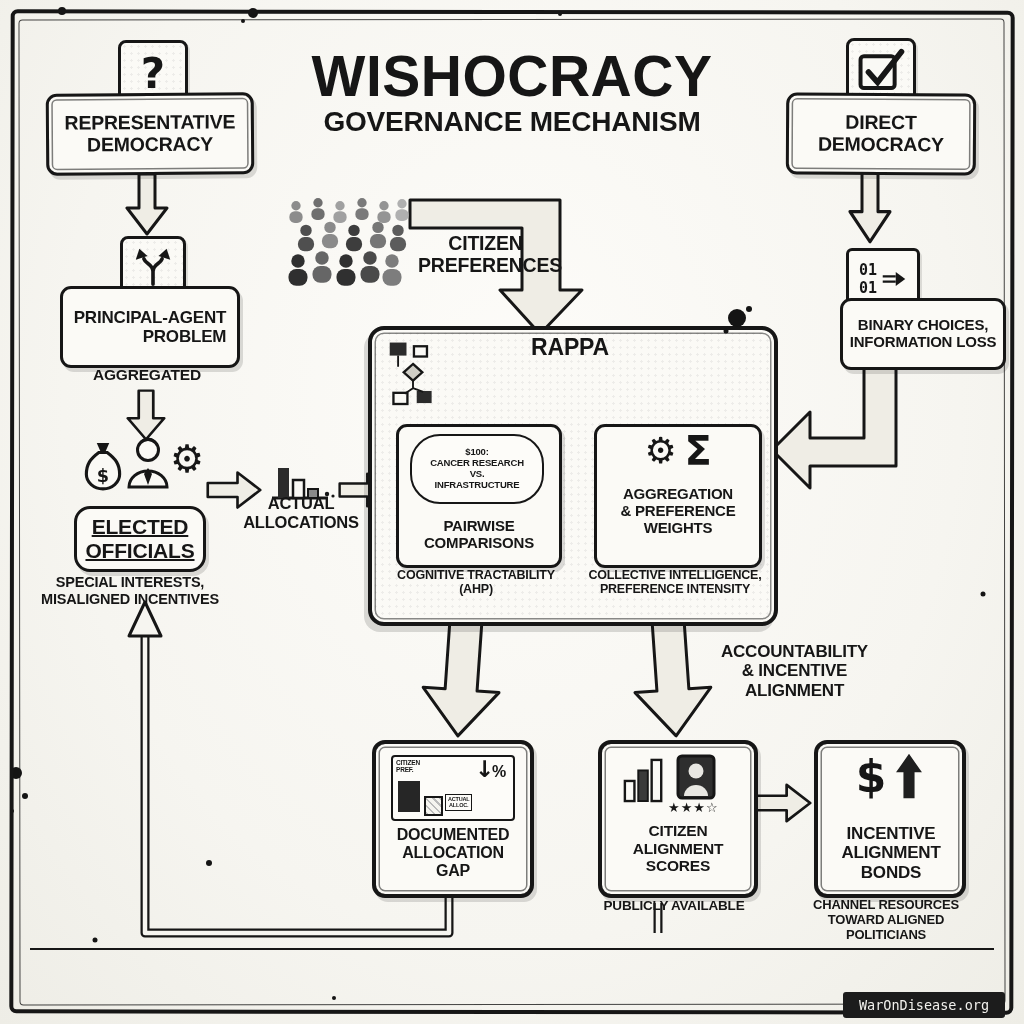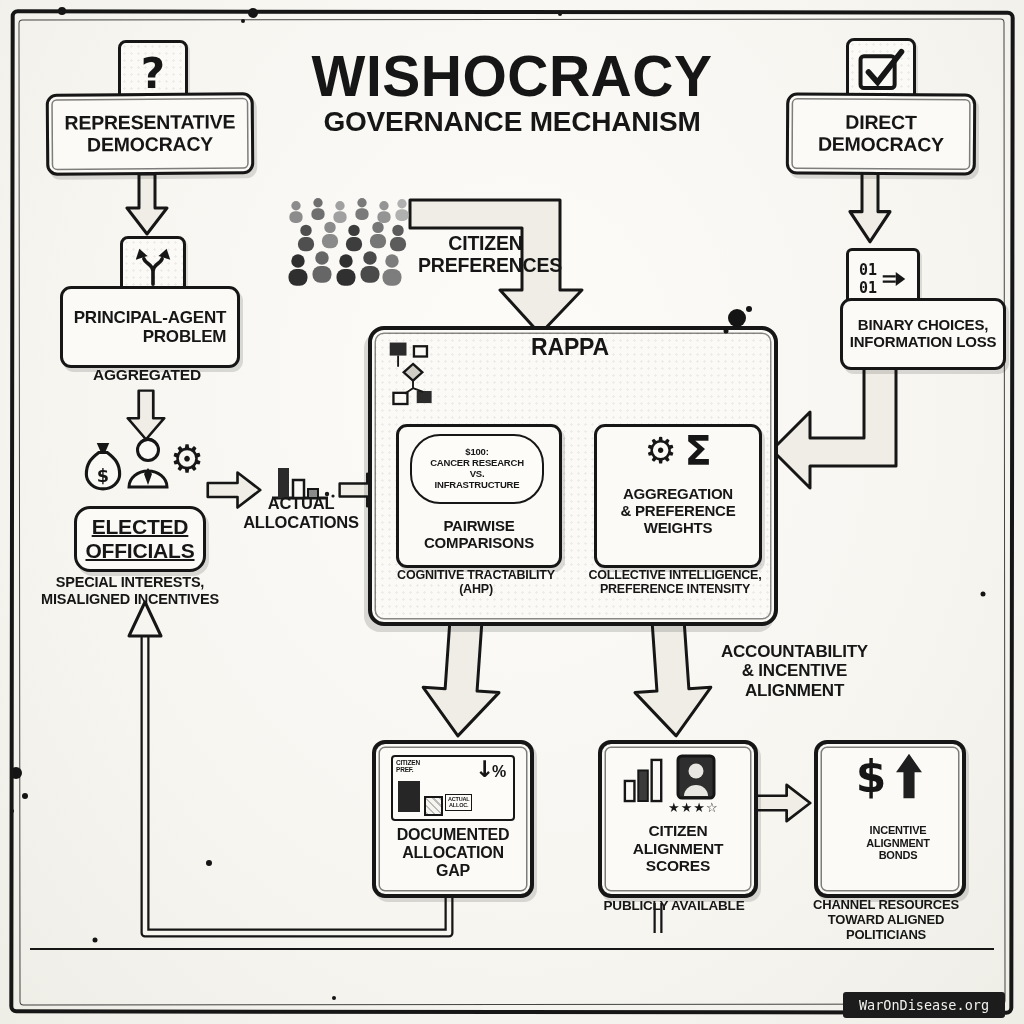--- a/index.html
+++ b/index.html
@@ -237,21 +237,21 @@
   </div>
   <div class="lbl" data-bind="scores.caption" style="left:590px;top:898px;width:168px;font-size:13.5px;">PUBLICLY AVAILABLE</div>
 
   <div class="box ring" style="left:814px;top:740px;width:144px;height:150px;border-width:4px;border-radius:13px;justify-content:flex-start;">
     <div style="display:flex;align-items:center;gap:8px;margin-top:8px;">
       <span class="glyph" data-bind="bonds.dollar" style="font-size:44px;">$</span>
       <svg width="30" height="50" viewBox="0 0 32 54">
         <polygon points="16,2 30,22 22,22 22,50 10,50 10,22 2,22" fill="#1f1f1f"></polygon>
       </svg>
     </div>
-    <div class="lbl" data-bind="bonds.label" style="left:8px;top:80px;width:100%;font-size:11px;">INCENTIVE
+    <div class="lbl" data-bind="bonds.label" style="left:1px;top:80px;width:100%;font-size:17px;">INCENTIVE
 ALIGNMENT
 BONDS</div>
   </div>
   <div class="lbl" data-bind="bonds.caption" style="left:804px;top:898px;width:164px;font-size:13px;">CHANNEL RESOURCES
 TOWARD ALIGNED
 POLITICIANS</div>
 
   <div class="abs" style="left:30px;top:948px;width:964px;border-top:2.5px solid #161616;"></div>
   <div class="badge" data-bind="footer.watermark" style="left:843px;top:992px;width:162px;height:26px;font-size:13.5px;z-index:8;">WarOnDisease.org</div>
 

